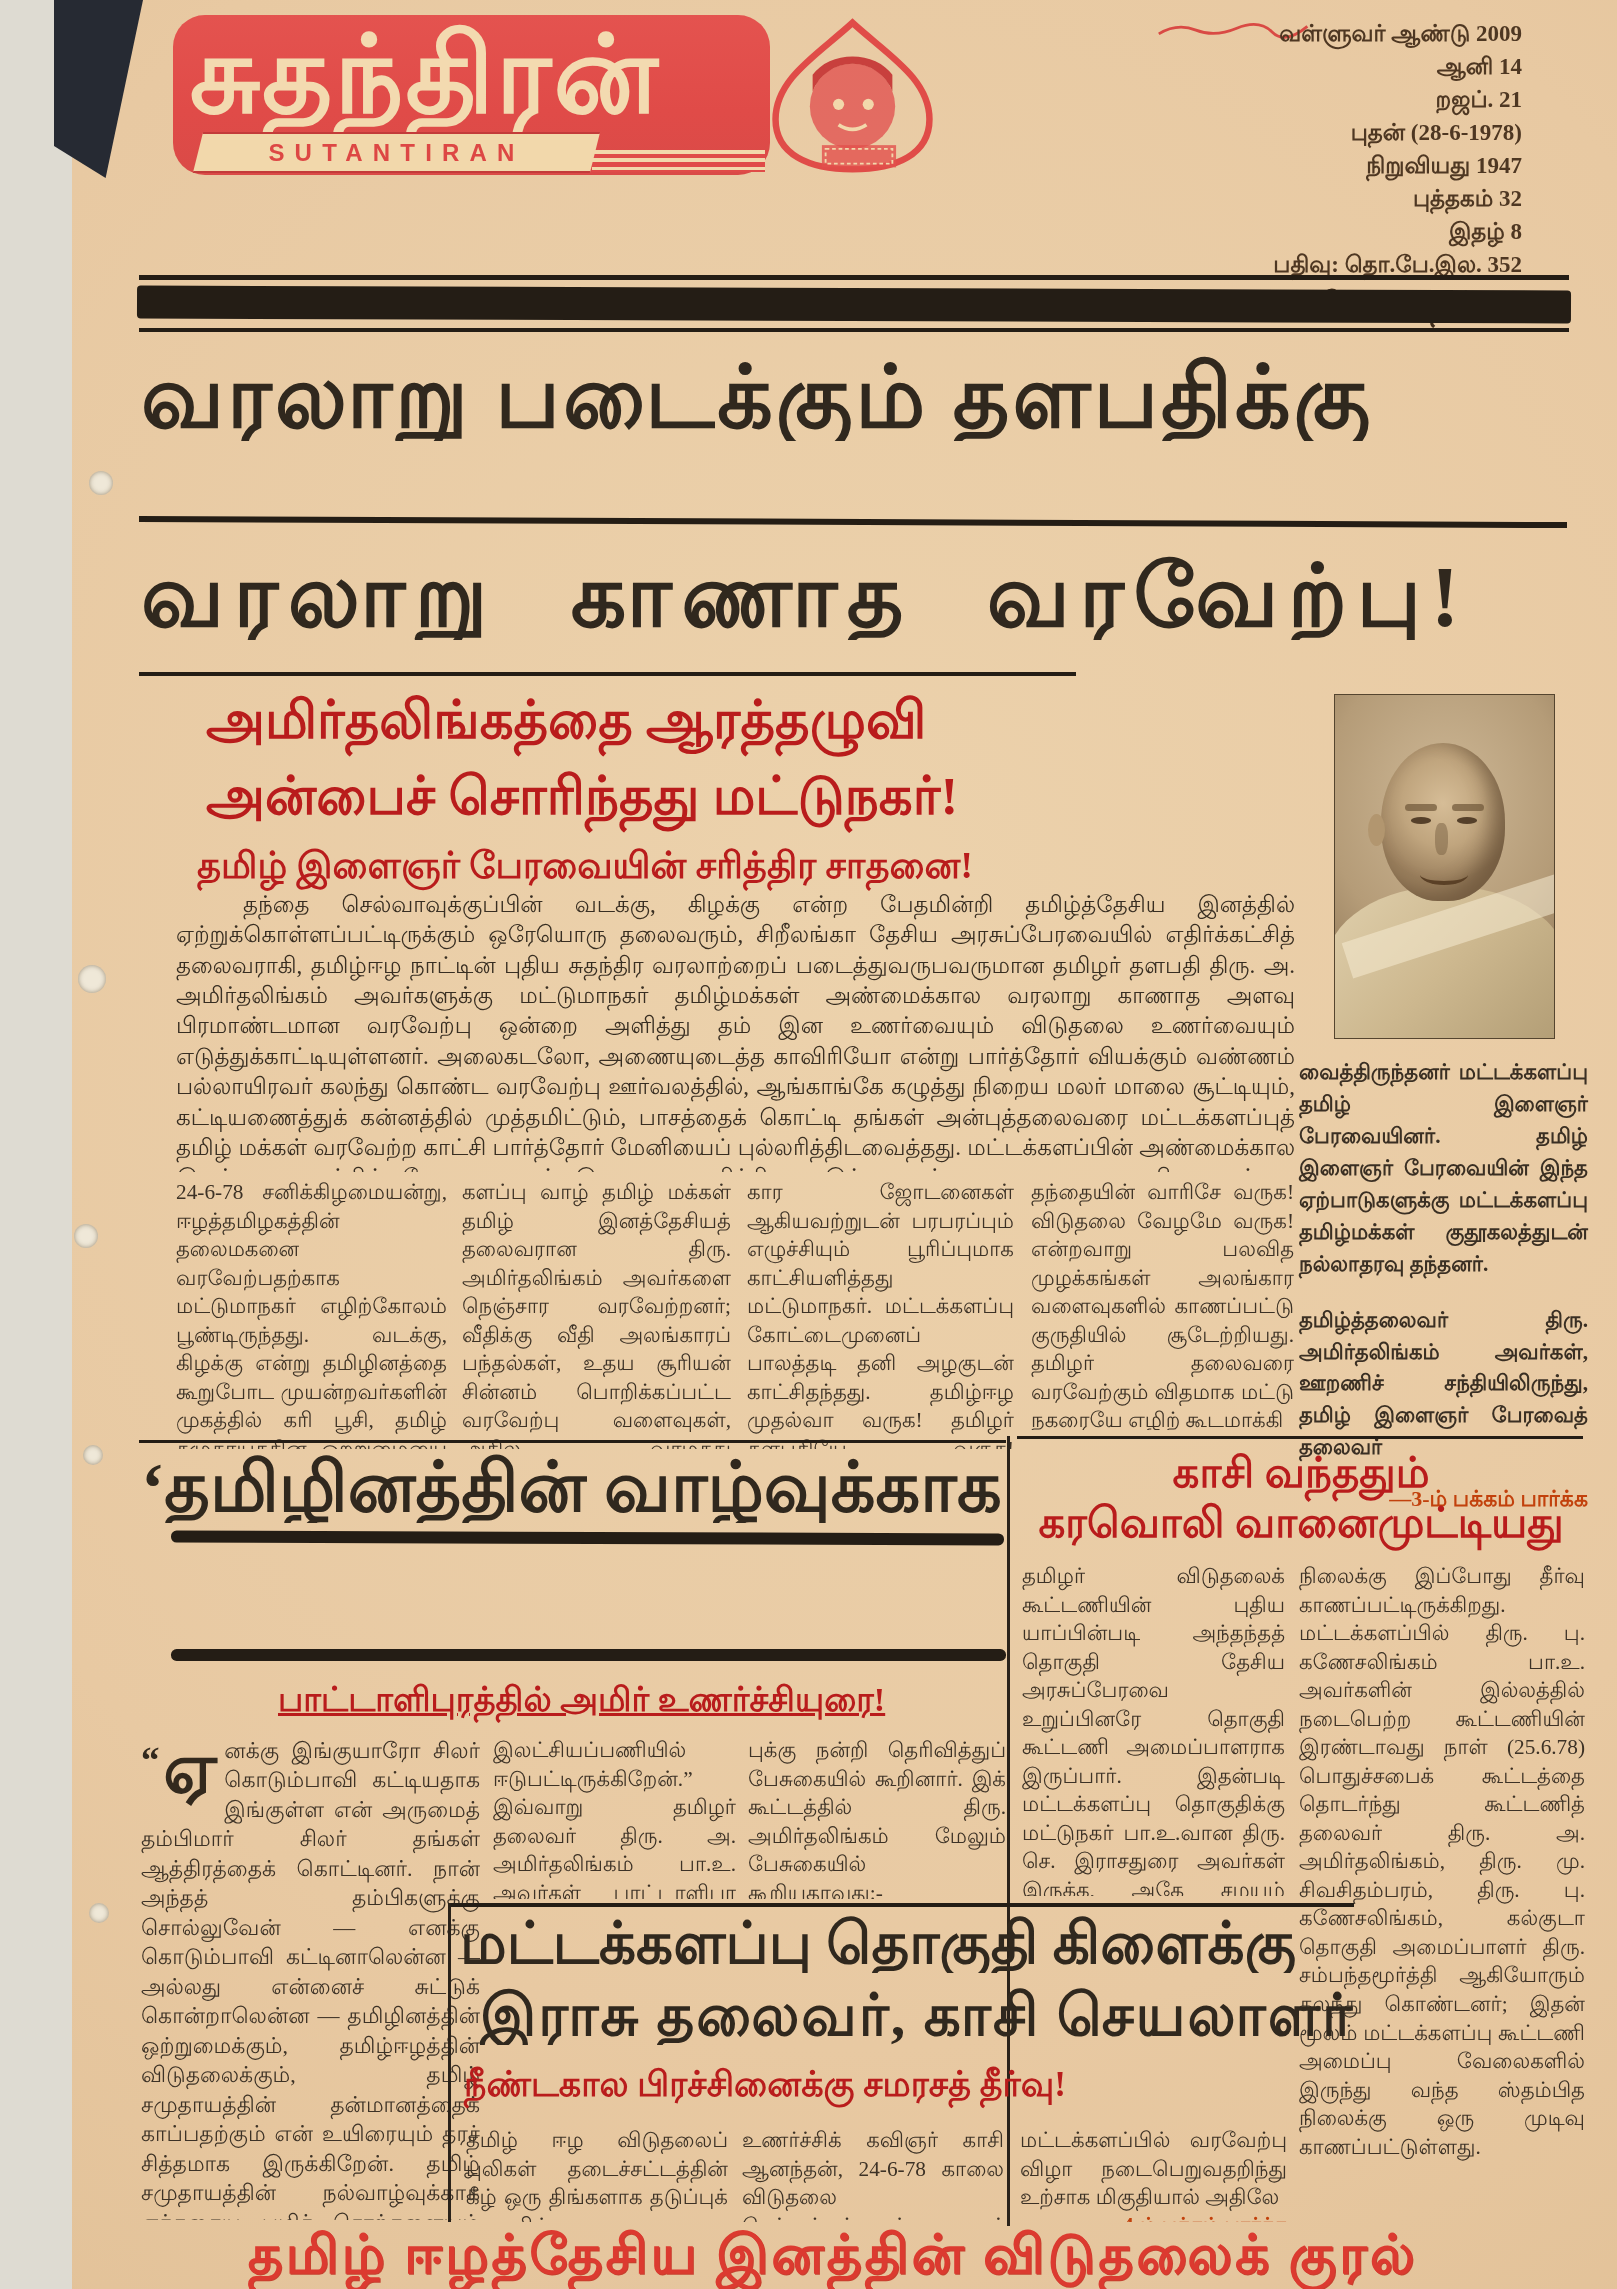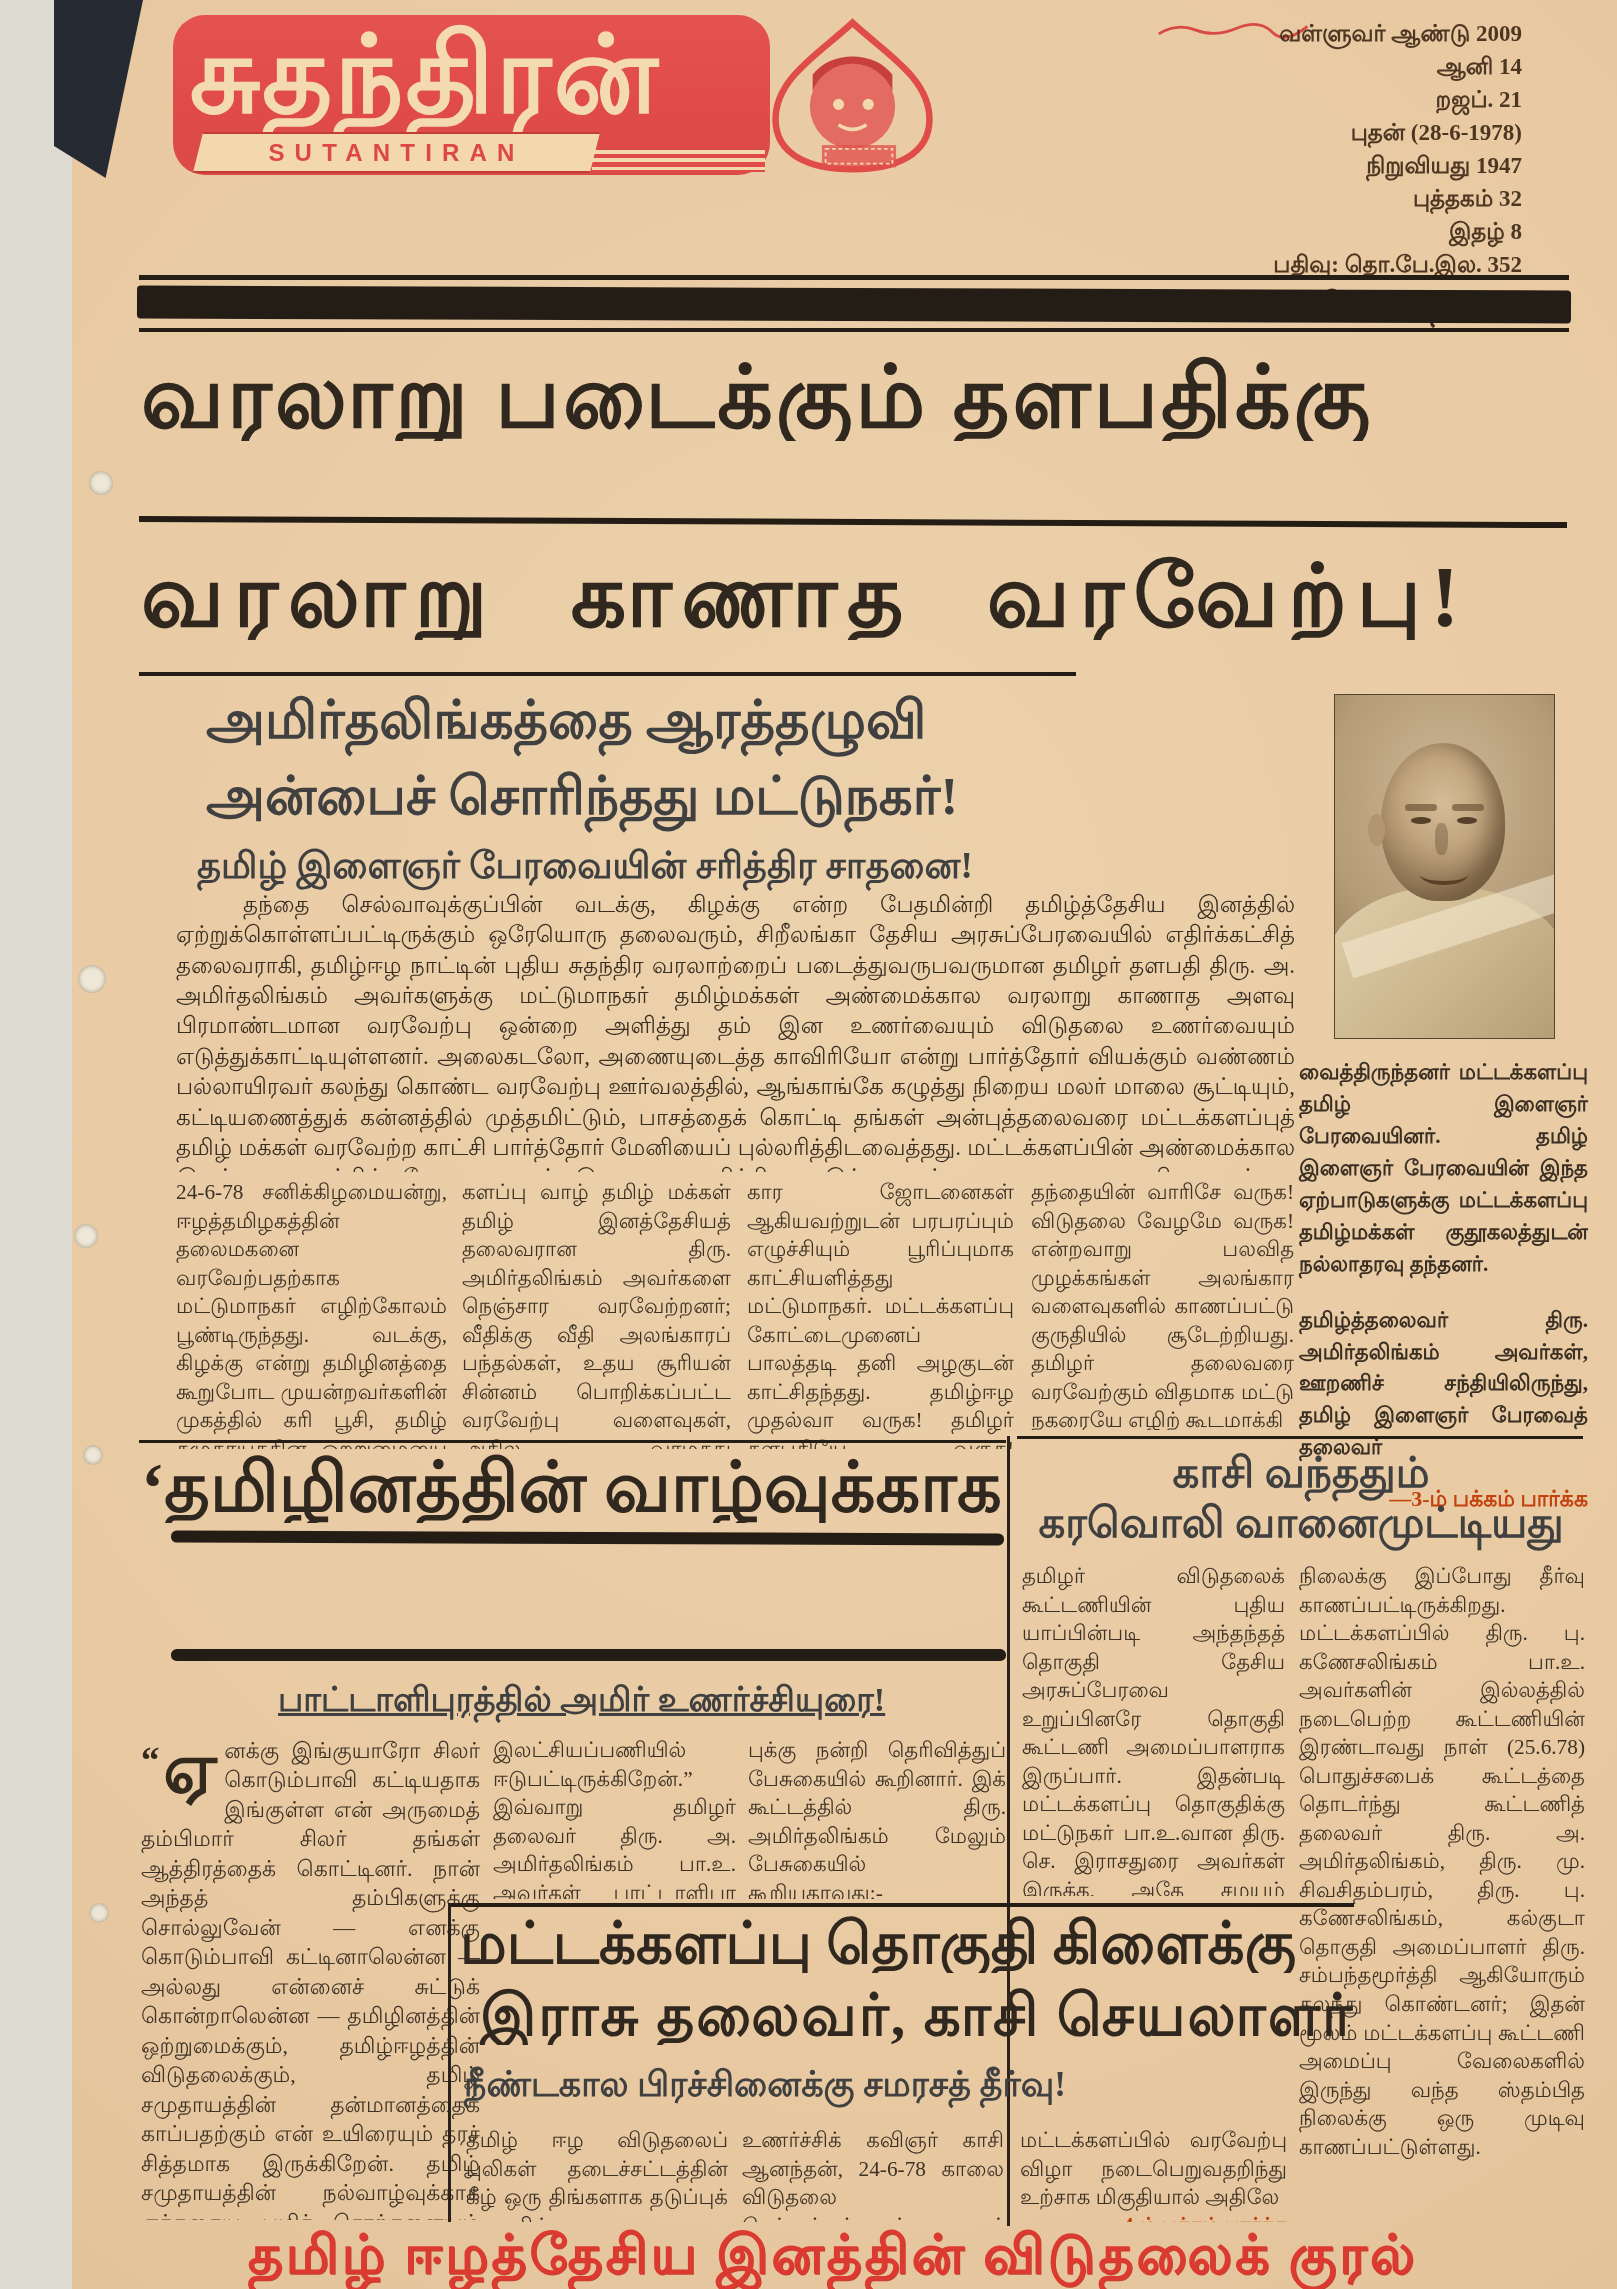--- a/index.html
+++ b/index.html
@@ -15,21 +15,21 @@
   .mast-red{background:linear-gradient(180deg,#e4534f 0%, #e04b48 60%, #da4a47 100%);border-radius:32px;}
   .mast-title{font-weight:bold;color:#f3dab0;letter-spacing:1.9px;line-height:1;}
   .sut-band{background:#f2d8ab;transform:skewX(-14deg);border-top:2.8px solid #c33b39;border-bottom:2.8px solid #c33b39;}
   .sut-text{transform:skewX(14deg);color:#dd4744;font-weight:bold;letter-spacing:10.2px;
             font-family:"Liberation Sans","DejaVu Sans",sans-serif;text-align:center;}
   .stripes{background:repeating-linear-gradient(180deg,#f2d8ab 0 3.7px,#e04b48 3.7px 8.3px);}
   .info{color:#4e3722;font-weight:bold;text-align:right;font-size:23px;line-height:33px;}
   .price{color:#3f2c1a;font-weight:bold;font-size:34px;}
   
   .h-display{font-weight:bold;color:#30281e;white-space:nowrap;line-height:1;}
-  .subhead{font-weight:bold;color:#404040;white-space:nowrap;}
+  .subhead{font-weight:bold;color:#b91c1c;white-space:nowrap;}
   .bodytxt{font-size:21.3px;line-height:1.34;text-align:justify;color:#3d3226;}
   .lead-intro{font-size:23px;line-height:1.32;text-align:justify;color:#382e22;text-indent:67px;}
   .caption{font-size:21.3px;line-height:1.5;text-align:justify;color:#3a2f23;font-weight:bold;}
   .jump{font-weight:bold;text-align:right;color:#c2410c;}
   .dropcap{font-size:69px;font-weight:bold;line-height:.8;float:left;margin:5.6px 7.4px 0 0;color:#33291d;}
   .qmark{font-size:37px;font-weight:bold;float:left;margin-right:3.7px;color:#33291d;}
   .banner{color:#dc3a30;font-weight:bold;white-space:nowrap;letter-spacing:2.8px;
           text-shadow:0.9px 0.9px 0 #c8402f;}
   .hole{background:#efe8d8;border-radius:50%;box-shadow:inset 0 0 5.6px rgba(90,70,40,.55);}
   .photo-frame{border:1.9px solid #55452f;background:linear-gradient(160deg,#c9b291 0%,#b49b78 45%,#a68d6a 100%);overflow:hidden;}

